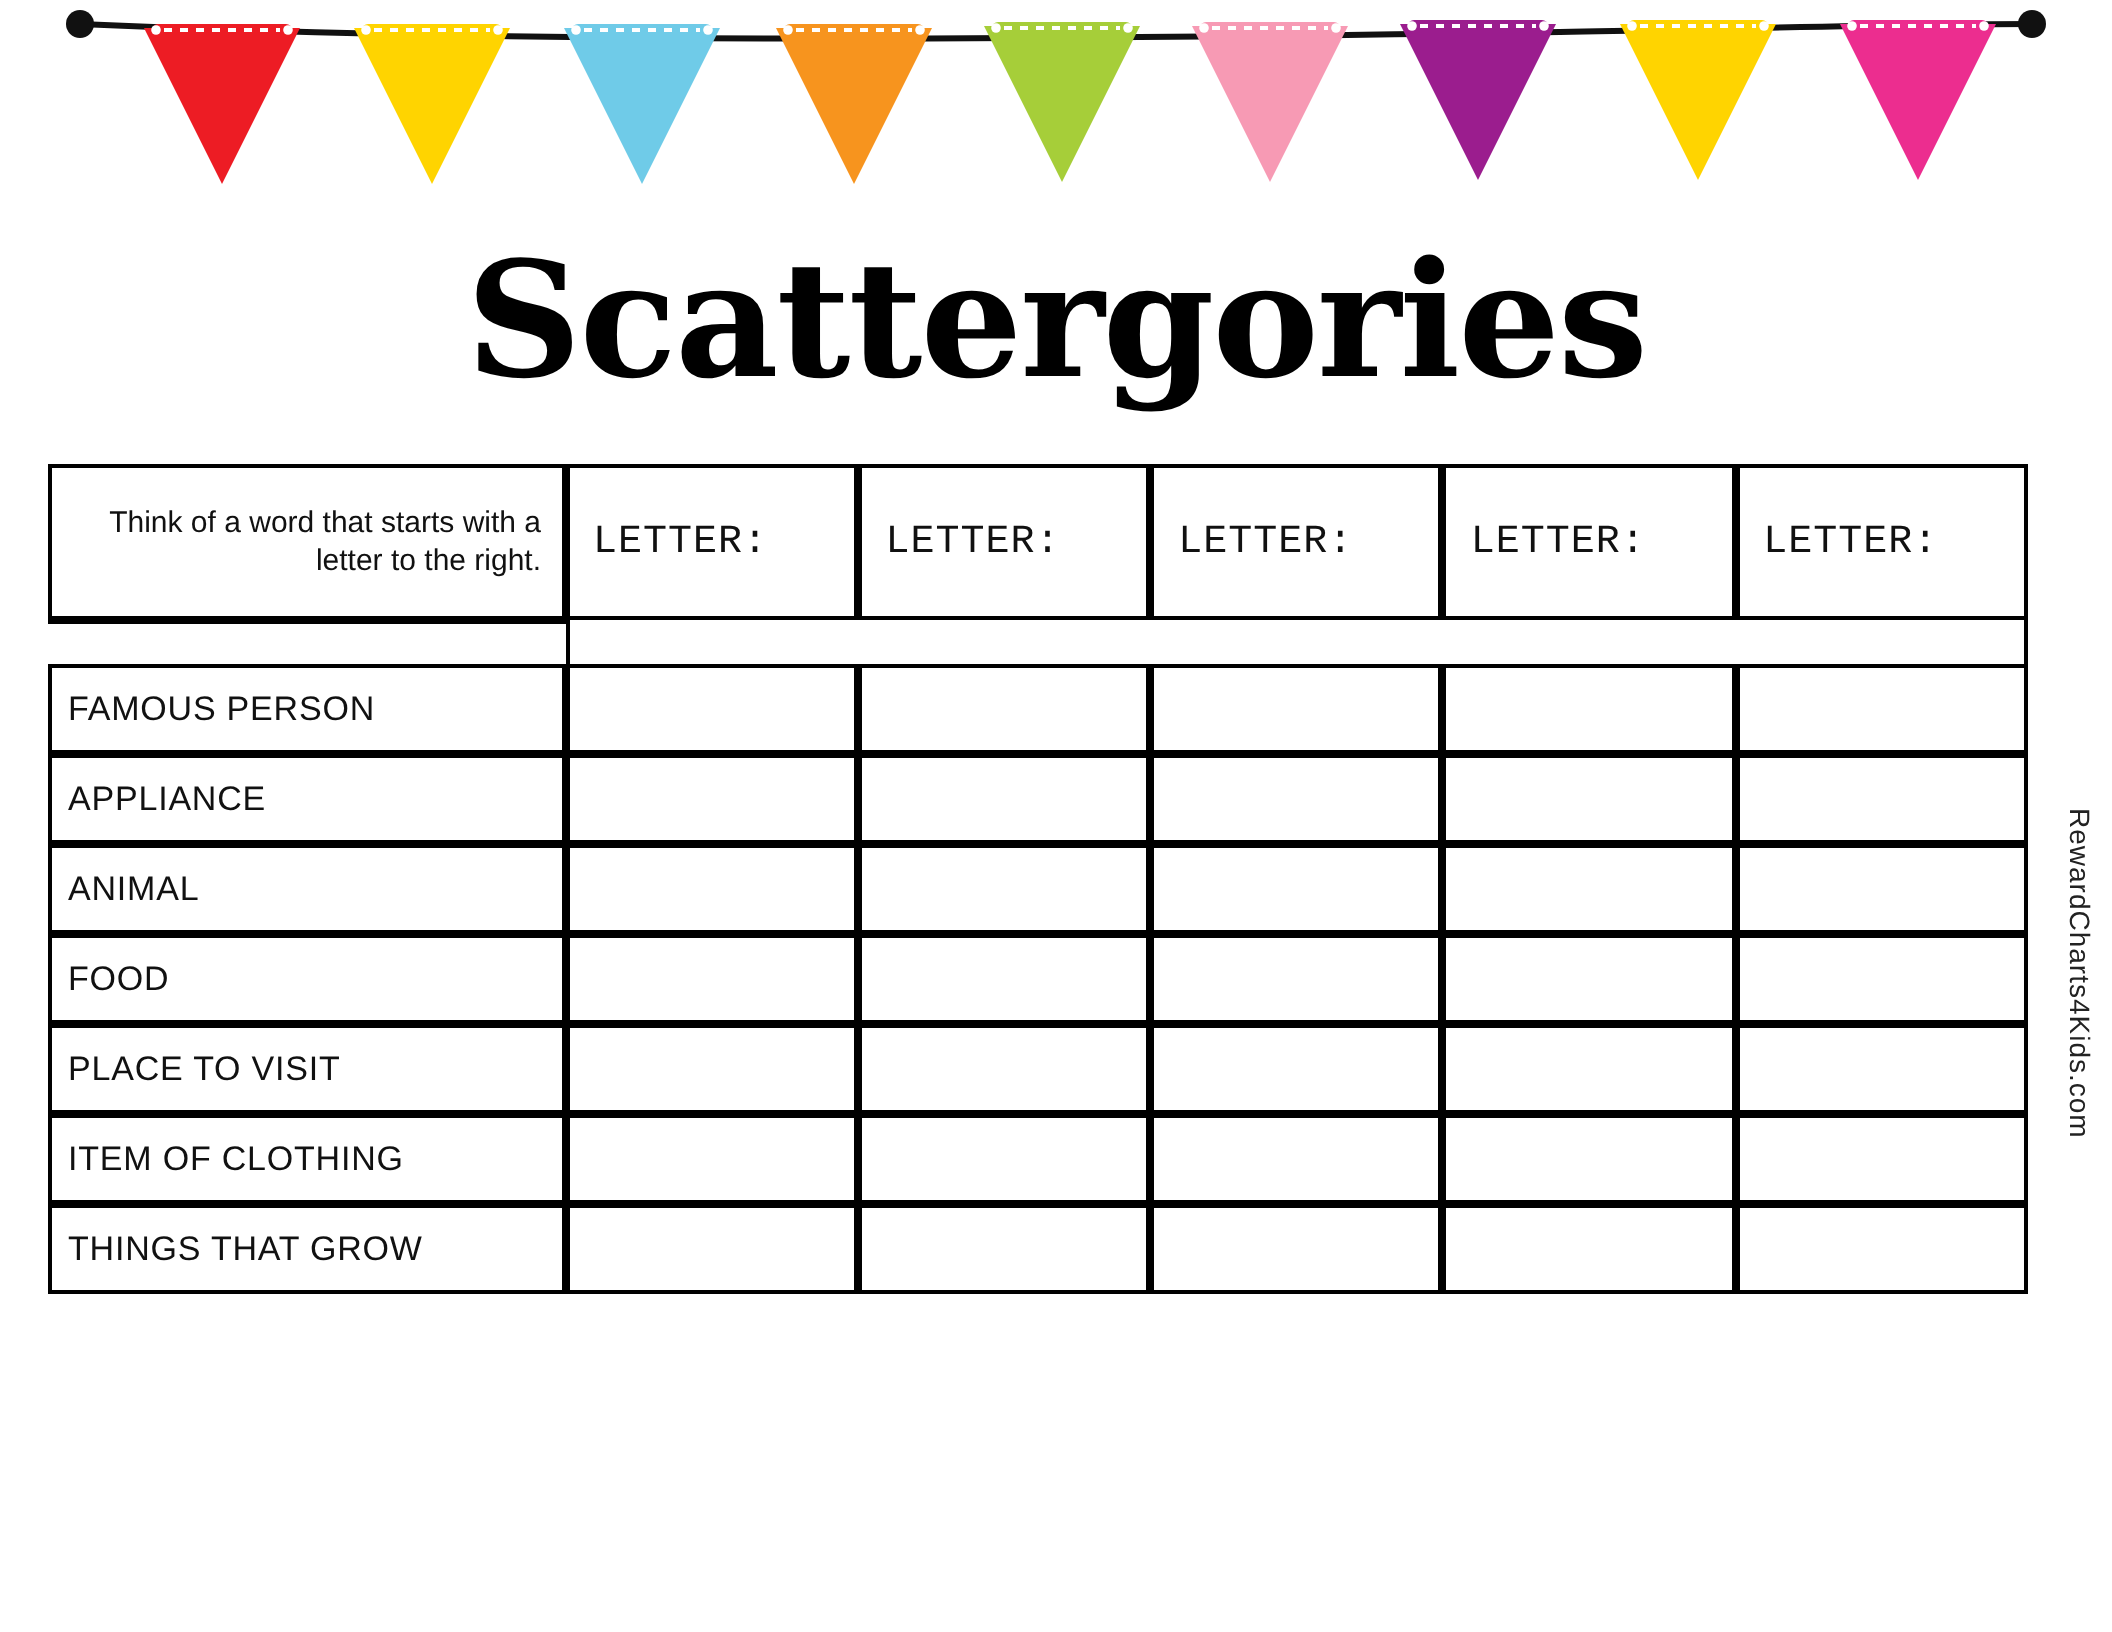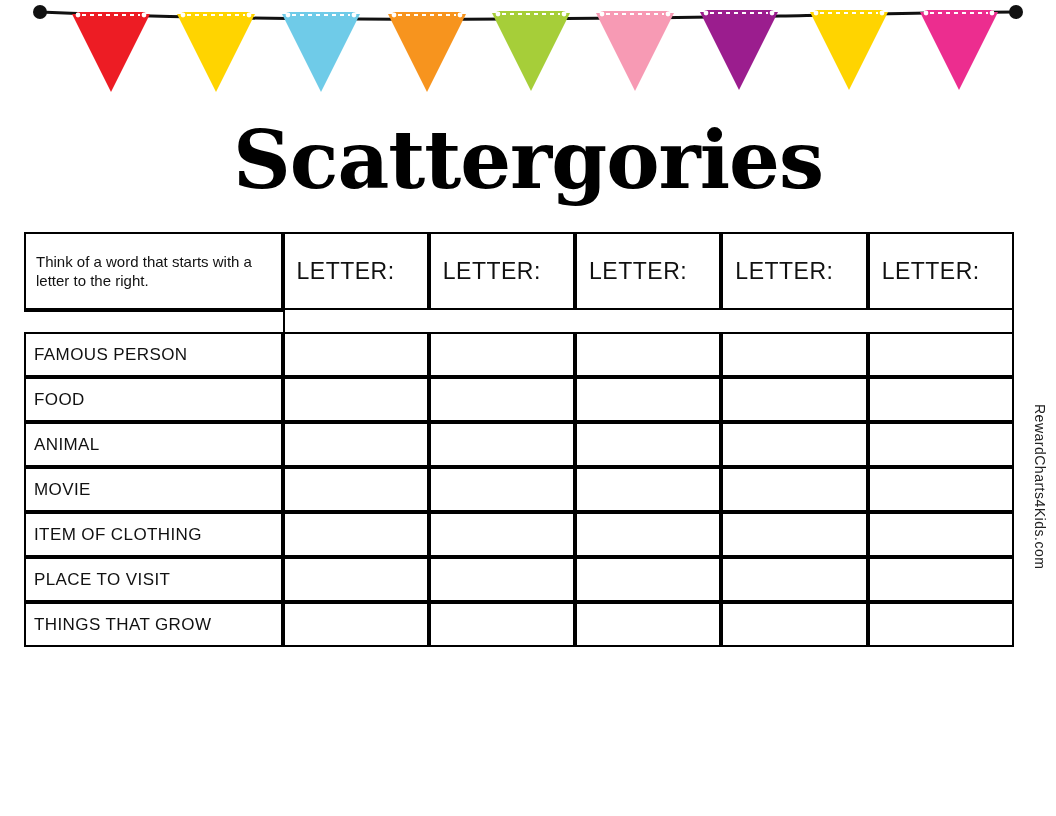--- a/index.html
+++ b/index.html
@@ -62,26 +62,27 @@
 
   
   .hdr-instr {
     width: 258px;
     height: 62px;
     padding: 6px 10px !important;
     font-family: "Liberation Sans", sans-serif;
     font-size: 15px;
     line-height: 1.3;
     color: #111111;
+    text-align: right;
   }
   .hdr-letter {
     height: 62px;
     padding: 0 0 0 12px !important;
-    font-family: Liberation Sans, sans-serif;
-    font-size: 23px;
+    font-family: Liberation Mono, monospace;
+    font-size: 20px;
     letter-spacing: 0.5px;
     color: #111111;
   }
 
   
   .spacer-row td {
     height: 20px;
     border-top: none;
   }
   .spacer-left {
@@ -239,53 +240,53 @@
 
       <tr>
         <td class="cat-cell">Famous Person</td>
         <td class="ans-cell"></td>
         <td class="ans-cell"></td>
         <td class="ans-cell"></td>
         <td class="ans-cell"></td>
         <td class="ans-cell"></td>
       </tr>
       <tr>
+        <td class="cat-cell">Appliance</td>
+        <td class="ans-cell"></td>
+        <td class="ans-cell"></td>
+        <td class="ans-cell"></td>
+        <td class="ans-cell"></td>
+        <td class="ans-cell"></td>
+      </tr>
+      <tr>
+        <td class="cat-cell">Animal</td>
+        <td class="ans-cell"></td>
+        <td class="ans-cell"></td>
+        <td class="ans-cell"></td>
+        <td class="ans-cell"></td>
+        <td class="ans-cell"></td>
+      </tr>
+      <tr>
         <td class="cat-cell">Food</td>
         <td class="ans-cell"></td>
         <td class="ans-cell"></td>
         <td class="ans-cell"></td>
         <td class="ans-cell"></td>
         <td class="ans-cell"></td>
       </tr>
       <tr>
-        <td class="cat-cell">Animal</td>
-        <td class="ans-cell"></td>
-        <td class="ans-cell"></td>
-        <td class="ans-cell"></td>
-        <td class="ans-cell"></td>
-        <td class="ans-cell"></td>
-      </tr>
-      <tr>
-        <td class="cat-cell">Movie</td>
+        <td class="cat-cell">Place to Visit</td>
         <td class="ans-cell"></td>
         <td class="ans-cell"></td>
         <td class="ans-cell"></td>
         <td class="ans-cell"></td>
         <td class="ans-cell"></td>
       </tr>
       <tr>
         <td class="cat-cell">Item of Clothing</td>
-        <td class="ans-cell"></td>
-        <td class="ans-cell"></td>
-        <td class="ans-cell"></td>
-        <td class="ans-cell"></td>
-        <td class="ans-cell"></td>
-      </tr>
-      <tr>
-        <td class="cat-cell">Place to Visit</td>
         <td class="ans-cell"></td>
         <td class="ans-cell"></td>
         <td class="ans-cell"></td>
         <td class="ans-cell"></td>
         <td class="ans-cell"></td>
       </tr>
       <tr>
         <td class="cat-cell">Things that Grow</td>
         <td class="ans-cell"></td>
         <td class="ans-cell"></td>

